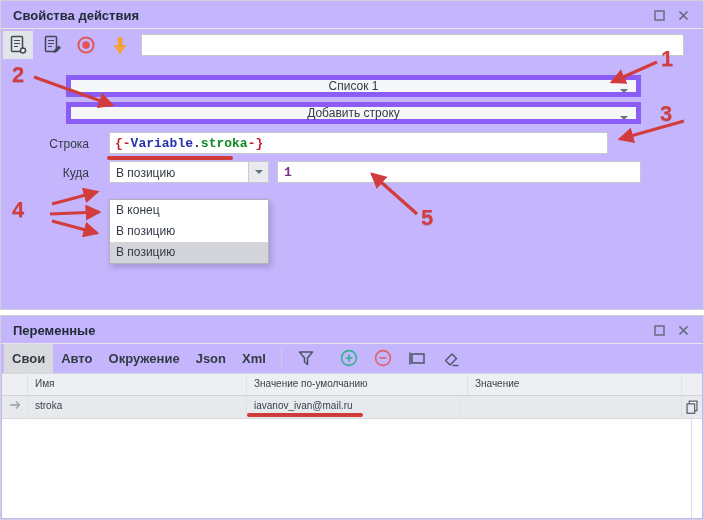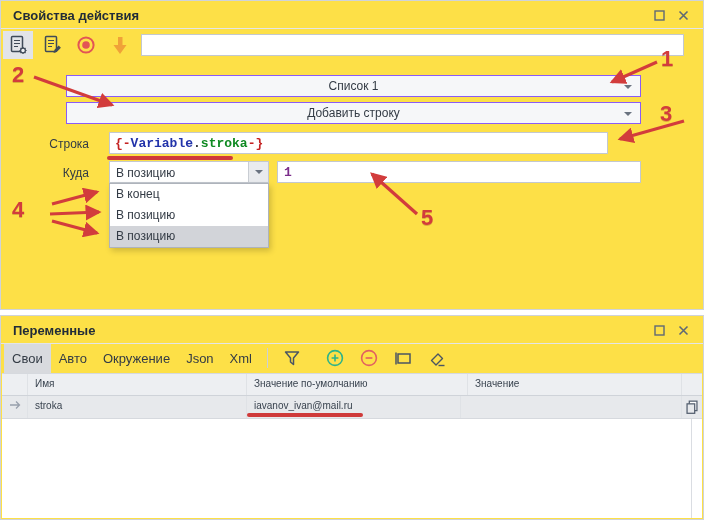--- a/index.html
+++ b/index.html
@@ -1,33 +1,33 @@
 <!DOCTYPE html>
 <html><head>
 <meta charset="utf-8">
 <style>
   html,body{margin:0;padding:0;background:#ffffff;}
   #screen{position:relative;width:704px;height:520px;background:#ffffff;overflow:hidden;
           font-family:"Liberation Sans",sans-serif;}
-  .panel{position:absolute;left:0;width:704px;background:#fde047;border:1px solid #cfd3d9;box-sizing:border-box;}
+  .panel{position:absolute;left:0;width:704px;background:#c4b5fd;border:1px solid #cfd3d9;box-sizing:border-box;}
   #panel-action{top:0;height:310px;}
   #panel-vars{top:315px;height:205px;}
   .panel-header{position:absolute;top:0;left:0;right:0;height:27px;border-bottom:1px solid #e3e5e9;}
   .panel-title{position:absolute;left:12px;top:7px;font-size:13px;font-weight:bold;color:#222c38;}
   .win-btn{position:absolute;top:7px;width:16px;height:15px;display:flex;align-items:center;justify-content:center;cursor:default;}
   .btn-max{right:36px;} .btn-close{right:12px;}
 
   
   .tool{position:absolute;top:30px;width:30px;height:28px;display:flex;align-items:center;justify-content:center;}
   .tool.selected{background:#e2e4e8;}
   .toolbar-input{position:absolute;left:140px;top:33px;width:543px;height:22px;border:1px solid #c3c8cf;
                  background:#fff;box-sizing:border-box;font:12px "Liberation Sans",sans-serif;padding:0 4px;outline:none;}
 
   
-  .select{position:absolute;left:65px;width:575px;height:22px;background:#f6f7f9;border:1px solid #8b5cf6;
+  .select{position:absolute;left:65px;width:575px;height:22px;background:#f6f7f9;border:5px solid #8b5cf6;
           box-sizing:border-box;display:flex;align-items:center;justify-content:center;
           font-size:12px;color:#333b45;}
   .caret{width:0;height:0;border-left:4px solid transparent;border-right:4px solid transparent;
          border-top:4px solid #6a7380;}
   .select .caret{position:absolute;right:8px;top:9px;}
 
   .field-label{position:absolute;left:16px;width:72px;text-align:right;font-size:12px;color:#333b45;}
   .stroka-input{position:absolute;left:108px;top:131px;width:499px;height:22px;background:#fff;
                 border:1px solid #c3c8cf;box-sizing:border-box;
                 font:bold 13px "Liberation Mono",monospace;padding:3px 0 0 5px;white-space:pre;}
@@ -35,27 +35,27 @@
 
   .combobox{position:absolute;left:108px;top:160px;width:160px;height:22px;background:#fff;
             border:1px solid #c3c8cf;box-sizing:border-box;}
   .combobox .value{position:absolute;left:6px;top:4px;font-size:12px;color:#333b45;}
   .combo-btn{position:absolute;right:0;top:0;width:19px;height:20px;background:#e9ebee;
              border-left:1px solid #c9cdd3;display:flex;align-items:center;justify-content:center;}
   .position-input{position:absolute;left:276px;top:160px;width:364px;height:22px;background:#fff;
                   border:1px solid #c3c8cf;box-sizing:border-box;
                   font:bold 13px "Liberation Mono",monospace;color:#7b2d8b;padding:3px 0 0 6px;}
 
-  .dropdown{position:absolute;left:108px;top:182px;width:160px;background:#fff;border:1px solid #aeb3bb;
+  .dropdown{position:absolute;left:108px;top:198px;width:160px;background:#fff;border:1px solid #aeb3bb;
             box-shadow:2px 3px 6px rgba(0,0,0,0.18);z-index:6;box-sizing:border-box;}
   .dropdown .item{height:21px;line-height:21px;padding-left:6px;font-size:12px;color:#333b45;}
   .dropdown .item.highlighted{background:#d2d4d9;}
 
   
-  .tabs-row{position:absolute;left:1px;right:1px;top:27px;height:30px;display:flex;align-items:center;padding-left:2px;}
+  .tabs-row{position:absolute;left:1px;right:1px;top:27px;height:30px;display:flex;align-items:center;padding-left:2px;font-weight:bold;}
   .tab{font-size:13px;color:#333b45;padding:7px 8px;white-space:nowrap;}
   .tab.active{background:#d8dade;}
   .vsep{width:1px;height:20px;background:#ccd0d6;margin:0 7px;}
   .icon-btn{width:28px;height:24px;display:flex;align-items:center;justify-content:center;margin:0 3px;}
 
   .thead{position:absolute;left:1px;right:1px;top:57px;height:23px;background:#edeff2;
          border-top:1px solid #d6d9de;border-bottom:1px solid #cfd3d9;display:flex;box-sizing:border-box;}
   .trow{position:absolute;left:1px;right:1px;top:80px;height:23px;background:#e7e9ec;
         border-bottom:1px solid #d6d9de;display:flex;box-sizing:border-box;}
   .cell{box-sizing:border-box;border-right:1px solid #dfe2e6;font-size:10px;color:#39434f;

